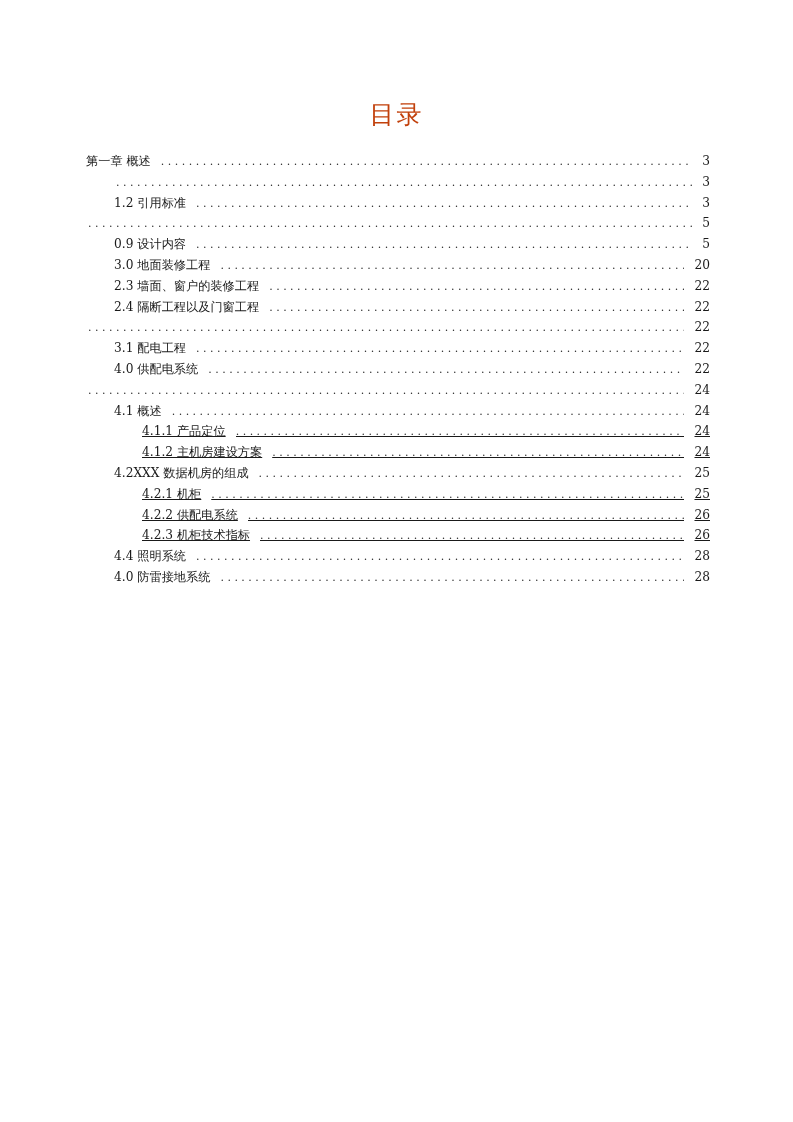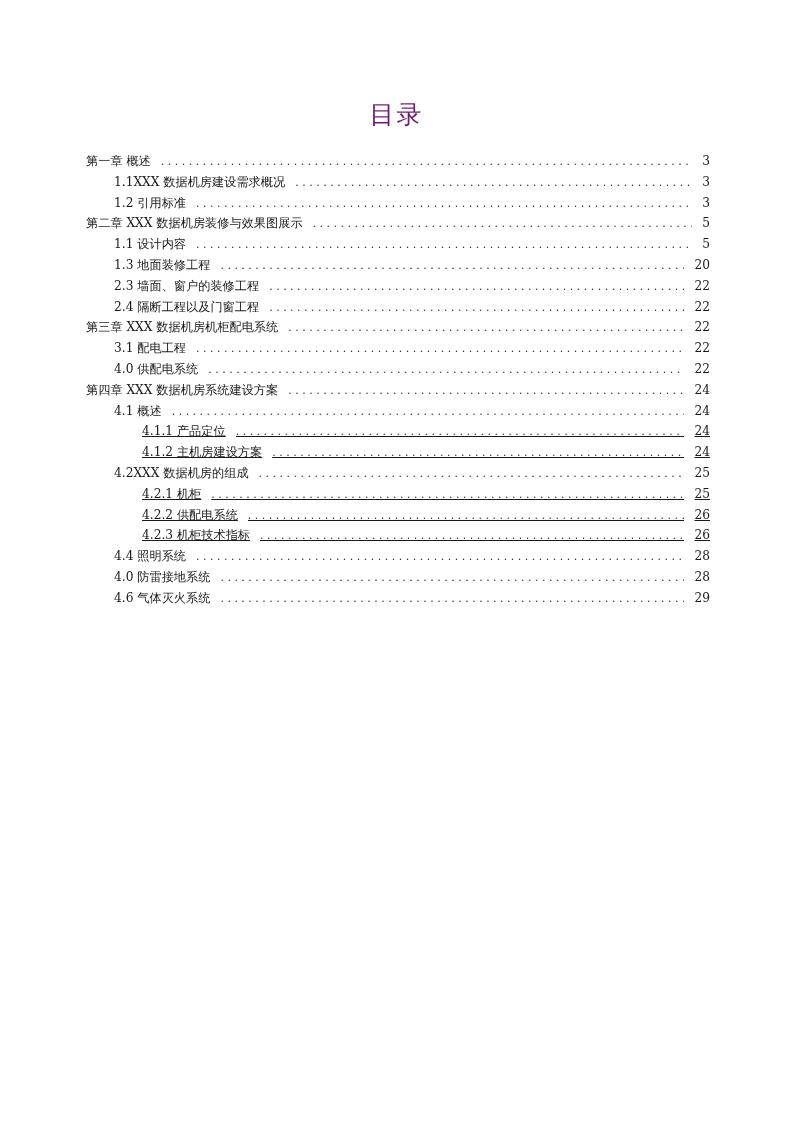--- a/index.html
+++ b/index.html
@@ -1,19 +1,19 @@
 <!DOCTYPE html>
 <html><head>
 <meta charset="utf-8">
 <style>
   html, body { margin: 0; padding: 0; background: #ffffff; }
   body { width: 793px; height: 1122px; position: relative; overflow: hidden;
          font-family: "DejaVu Serif", "Liberation Serif", serif; color: #1a1a1a; }
   .page-title { position: absolute; top: 98px; left: 0; width: 793px; text-align: center;
-                font-size: 25px; letter-spacing: 2px; color: #701a75; }
+                font-size: 25px; letter-spacing: 2px; color: #c2410c; }
   .toc { position: absolute; top: 151px; left: 86px; width: 624px; }
   .toc-row { display: flex; align-items: baseline; height: 20.8px; font-size: 12.2px; line-height: 20.8px; white-space: nowrap; gap: 8px; }
   .toc-row.l1 { padding-left: 0; }
   .toc-row.l2 { padding-left: 28px; }
   .toc-row.l3 { padding-left: 56px; text-decoration: underline; }
   .toc-label { flex: 0 0 auto; color: #1a1a1a; }
   .toc-leader { flex: 1 1 auto; overflow: hidden; color: #333; letter-spacing: 2.4px; margin: 0 2px; font-size: 11px; }
   .toc-leader::before { content: ". . . . . . . . . . . . . . . . . . . . . . . . . . . . . . . . . . . . . . . . . . . . . . . . . . . . . . . . . . . . . . . . . . . . . . . . . . . . . . . . . . . . . . . . . . . . . . . . . . . . . . . . . . . . . . . . . . . . . . . . . . . . . . . . . . . . . . . . . . . . . . . . . ."; letter-spacing: 0; }
   .toc-page { flex: 0 0 auto; min-width: 8px; text-align: right; color: #1a1a1a; }
 </style>
@@ -22,71 +22,67 @@
 
 <div class="page-title">目录</div>
 
 <div class="toc">
   <div class="toc-row l1">
       <span class="toc-label">第一章 概述</span>
       <span class="toc-leader"></span>
       <span class="toc-page">3</span>
     </div>
   <div class="toc-row l2">
-      <span class="toc-label">1.1XXX 数据机房建设需求概况</span>
       <span class="toc-leader"></span>
       <span class="toc-page">3</span>
     </div>
   <div class="toc-row l2">
       <span class="toc-label">1.2 引用标准</span>
       <span class="toc-leader"></span>
       <span class="toc-page">3</span>
     </div>
   <div class="toc-row l1">
-      <span class="toc-label">第二章 XXX 数据机房装修与效果图展示</span>
       <span class="toc-leader"></span>
       <span class="toc-page">5</span>
     </div>
   <div class="toc-row l2">
-      <span class="toc-label">1.1 设计内容</span>
+      <span class="toc-label">0.9 设计内容</span>
       <span class="toc-leader"></span>
       <span class="toc-page">5</span>
     </div>
   <div class="toc-row l2">
-      <span class="toc-label">1.3 地面装修工程</span>
+      <span class="toc-label">3.0 地面装修工程</span>
       <span class="toc-leader"></span>
       <span class="toc-page">20</span>
     </div>
   <div class="toc-row l2">
       <span class="toc-label">2.3 墙面、窗户的装修工程</span>
       <span class="toc-leader"></span>
       <span class="toc-page">22</span>
     </div>
   <div class="toc-row l2">
       <span class="toc-label">2.4 隔断工程以及门窗工程</span>
       <span class="toc-leader"></span>
       <span class="toc-page">22</span>
     </div>
   <div class="toc-row l1">
-      <span class="toc-label">第三章 XXX 数据机房机柜配电系统</span>
       <span class="toc-leader"></span>
       <span class="toc-page">22</span>
     </div>
   <div class="toc-row l2">
       <span class="toc-label">3.1 配电工程</span>
       <span class="toc-leader"></span>
       <span class="toc-page">22</span>
     </div>
   <div class="toc-row l2">
       <span class="toc-label">4.0 供配电系统</span>
       <span class="toc-leader"></span>
       <span class="toc-page">22</span>
     </div>
   <div class="toc-row l1">
-      <span class="toc-label">第四章 XXX 数据机房系统建设方案</span>
       <span class="toc-leader"></span>
       <span class="toc-page">24</span>
     </div>
   <div class="toc-row l2">
       <span class="toc-label">4.1 概述</span>
       <span class="toc-leader"></span>
       <span class="toc-page">24</span>
     </div>
   <div class="toc-row l3">
       <span class="toc-label">4.1.1 产品定位</span>
@@ -121,18 +117,13 @@
   <div class="toc-row l2">
       <span class="toc-label">4.4 照明系统</span>
       <span class="toc-leader"></span>
       <span class="toc-page">28</span>
     </div>
   <div class="toc-row l2">
       <span class="toc-label">4.0 防雷接地系统</span>
       <span class="toc-leader"></span>
       <span class="toc-page">28</span>
     </div>
-  <div class="toc-row l2">
-      <span class="toc-label">4.6 气体灭火系统</span>
-      <span class="toc-leader"></span>
-      <span class="toc-page">29</span>
-    </div>
 </div>
 
 </body></html>

